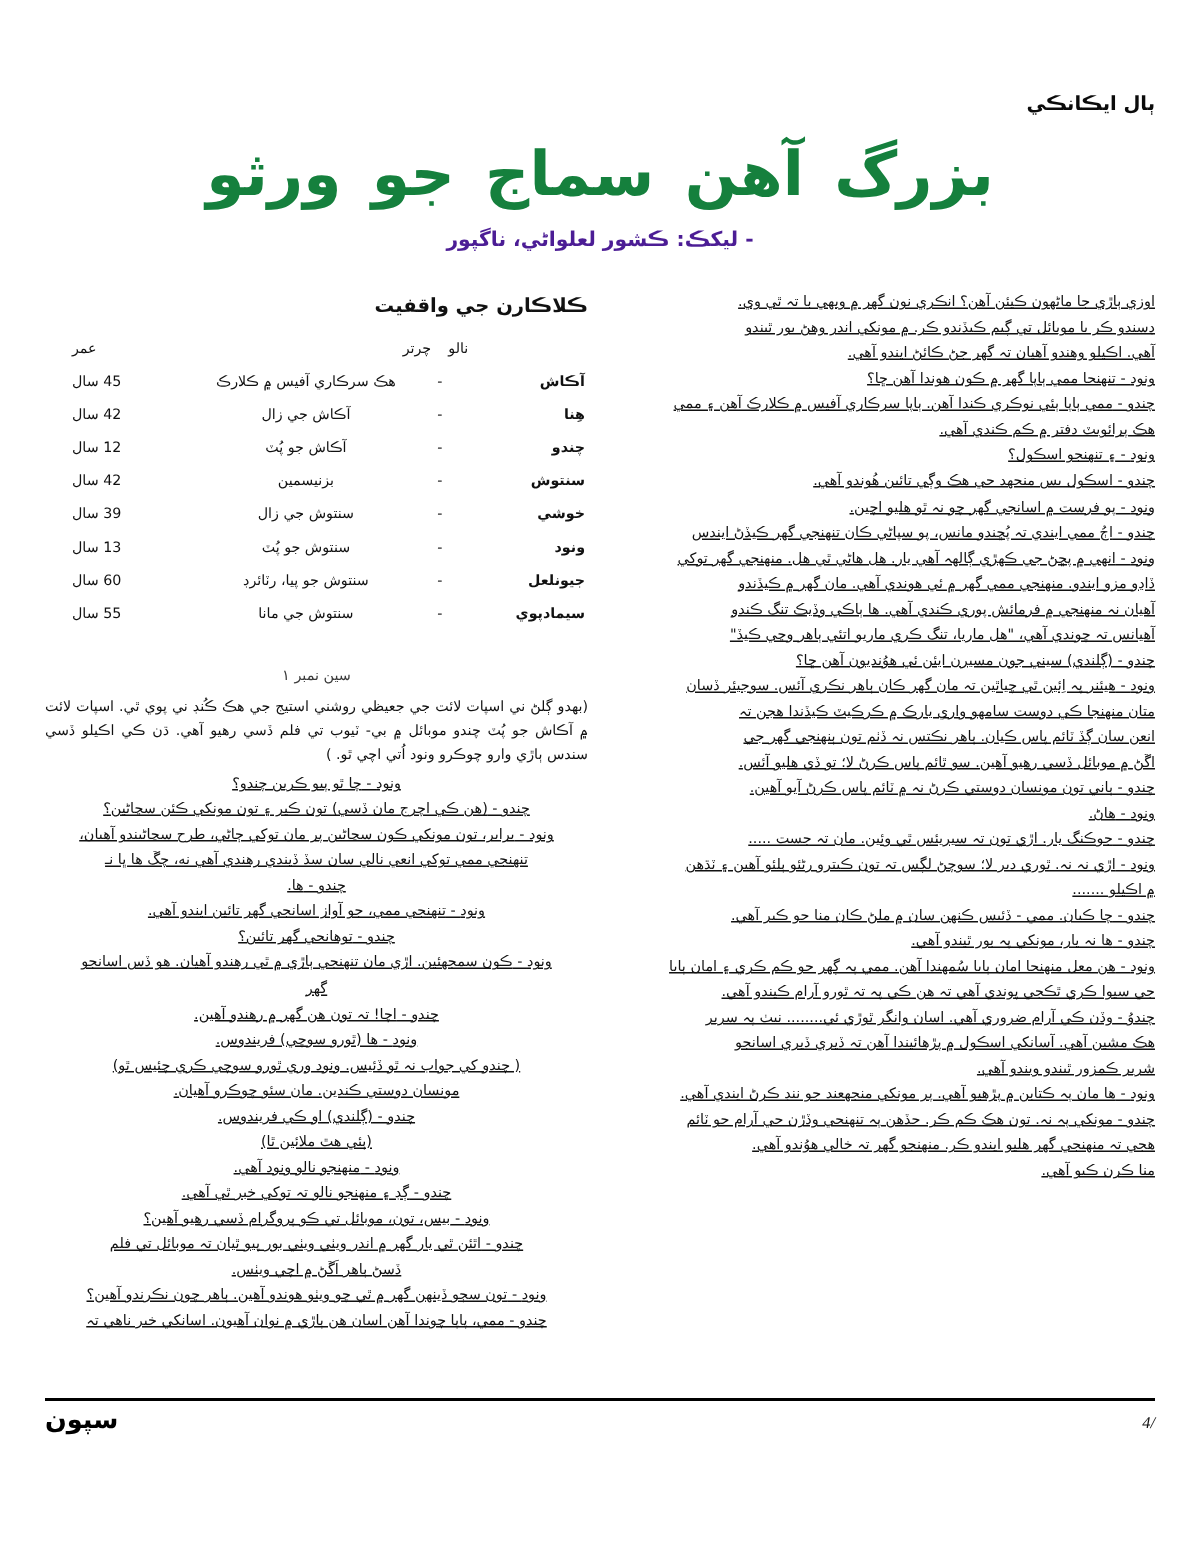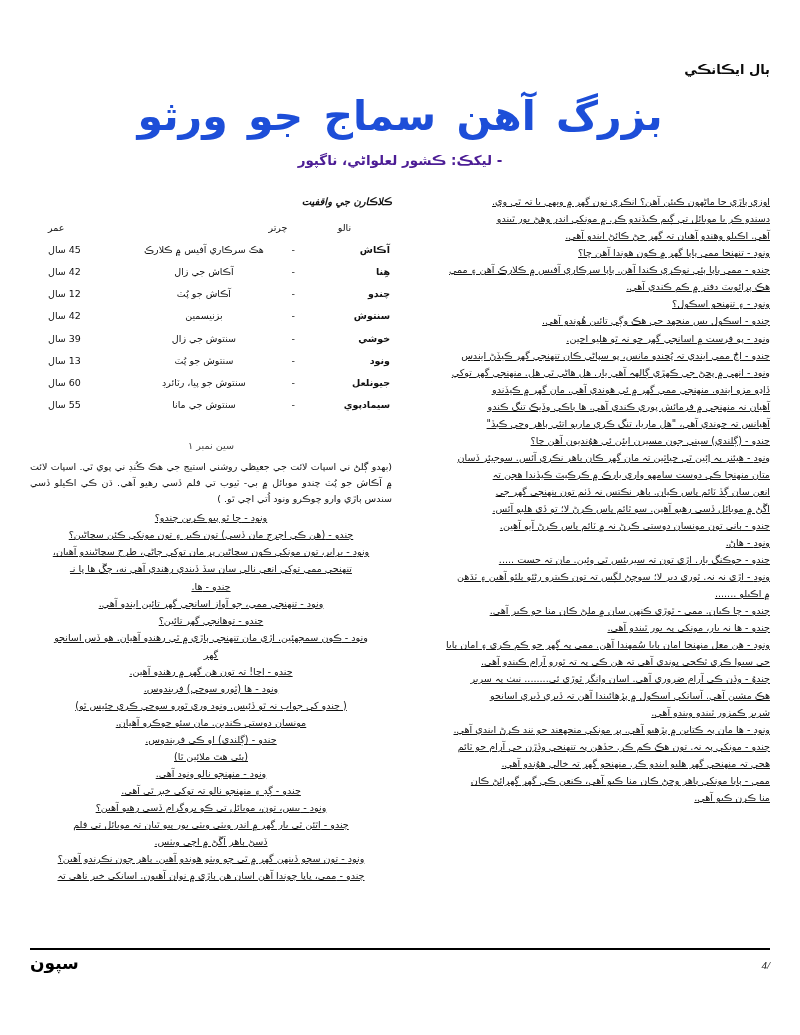--- a/index.html
+++ b/index.html
@@ -44,21 +44,21 @@
     display: flex;
     justify-content: flex-start;
     padding-right: 0;
     padding-left: 30px;
   }
   .title {
     font-size: 41px;
     font-weight: 700;
     line-height: 1.25;
     margin: 14px 0 0 0;
-    color: #1d4ed8;
+    color: #15803d;
     letter-spacing: 0.5px;
     word-spacing: 6px;
   }
   .byline {
     font-size: 13.5px;
     font-weight: 700;
     margin: 10px 0 0 0;
     color: #4c1d95;
   }
 
@@ -83,44 +83,43 @@
 
   .p {
     margin: 0 0 1.5px 0;
     white-space: normal;
     text-decoration: underline;
   }
   .p.center { text-align: center; }
 
   
   .cast-heading {
-    font-size: 10px;
+    font-size: 13px;
     font-weight: 700;
     text-align: right;
     margin: 0 0 6px 0;
-    font-style: italic;
   }
   table.cast {
     width: 100%;
     border-collapse: collapse;
     font-size: 9.5px;
     direction: rtl;
   }
   table.cast th,
   table.cast td {
     padding: 3.4px 2px;
     border: none;
     vertical-align: baseline;
     white-space: nowrap;
   }
   table.cast th {
     font-weight: 400;
     text-align: center;
   }
-  table.cast th.c-name { text-align: center; width: 27%; padding-right: 2px; }
+  table.cast th.c-name { text-align: left; width: 27%; padding-right: 2px; }
   table.cast th.c-role { text-align: right; width: 48%; }
   table.cast th.c-age  { text-align: left;  width: 25%; padding-left: 18px;}
   table.cast td.c-name { text-align: right; font-weight: 600; }
   table.cast td.c-dash { text-align: center; width: 10px; }
   table.cast td.c-role { text-align: center; }
   table.cast td.c-age  { text-align: left; padding-left: 18px; }
 
   .scene-head {
     font-size: 9.6px;
     text-align: center;
@@ -133,21 +132,21 @@
     line-height: 1.65;
     margin: 0 0 4px 0;
     text-align: justify;
   }
 
   
   .footer {
     position: absolute;
     left: 30px;
     right: 30px;
-    bottom: 62px;
+    bottom: 78px;
   }
   .footer-rule {
     border: 0;
     border-top: 2.4px solid #000;
     margin: 0 0 3px 0;
     width: 100%;
   }
   .footer-row {
     display: flex;
     flex-direction: row-reverse;
@@ -296,31 +295,30 @@
           <div class="p"><span>چندو</span><span> - </span><span>(ڳلندي) سيني جون مسيرن ايئن ئي هوُنديون آهن ڇا؟</span></div>
           <div class="p"><span>ونود</span><span> - </span><span>هيئنر پہ اِئين ٿي چياٿين تہ مان گهر ڪان ٻاهر نڪري آئس. سوجيئر ڏسان</span></div>
           <div class="p"><span>متان منهنجا ڪي دوست سامهو واري يارڪ ۾ ڪرڪيٽ ڪيڏندا هجن تہ</span></div>
           <div class="p"><span>انعن سان ڳڏ ٽائم پاس ڪيان. ٻاهر نڪتس نہ ڏٺم تون ٻنهنجي گهر جي</span></div>
           <div class="p"><span>اڱڻ ۾ موبائل ڏسي رهيو آهين. سو ٿائم پاس ڪرڻ لا؛ تو ڏي هليو آئس.</span></div>
           <div class="p"><span>چندو</span><span> - </span><span>ٻاني تون مونسان دوستي ڪرڻ نہ ۾ ٽائم پاس ڪرڻ آيو آهين.</span></div>
           <div class="p"><span>ونود</span><span> - </span><span>هاڻ.</span></div>
           <div class="p"><span>چندو</span><span> - </span><span>جوڪنگ يار. اڙي تون تہ سيريئس ٿي وئين. مان تہ جست .....</span></div>
           <div class="p"><span>ونود</span><span> - </span><span>اڙي نہ نہ. ٿوري دير لا؛ سوچڻ لڳس تہ تون ڪيترو رڻئو ٻلئو آهين ۽ ٽڌهن</span></div>
           <div class="p"><span>۾ اڪيلو .......</span></div>
-          <div class="p"><span>چندو</span><span> - </span><span>چا ڪيان. ممي - ٿوڙي  ڪنهن سان ۾ ملڻ ڪان منا جو ڪير آهي.</span></div>
+          <div class="p"><span>چندو</span><span> - </span><span>چا ڪيان. ممي - ڏئيس  ڪنهن سان ۾ ملڻ ڪان منا جو ڪير آهي.</span></div>
           <div class="p"><span>چندو</span><span> - </span><span>ها نہ يار، مونکي پہ بور ٿيندو آهي.</span></div>
           <div class="p"><span>ونود</span><span> - </span><span>هن معل منهنجا امان ٻابا سُمهندا آهن. ممي پہ ڳهر جو ڪم ڪري ۽ امان ٻابا</span></div>
           <div class="p"><span>جي سيوا ڪري ٿڪجي پوندي آهي تہ هن ڪي پہ تہ ٿورو آرام ڪيندو آهي.</span></div>
           <div class="p"><span>چندوُ</span><span> - </span><span>وڏن ڪي آرام ضروري آهي. اسان وانگر ٿوڙي ئي........ نيٺ پہ سرير</span></div>
           <div class="p"><span>هڪ مشين آهي. آسانکي اسڪول ۾ پڙهائيندا آهن تہ ڏيري ڏيري اسانجو</span></div>
           <div class="p"><span>شرير ڪمزور ٿيندو ويندو آهي.</span></div>
           <div class="p"><span>ونود</span><span> - </span><span>ها مان پہ ڪتابن ۾ پڙهيو آهي. پر مونکي منجهعند جو ننڊ ڪرڻ ايندي آهي.</span></div>
           <div class="p"><span>چندو</span><span> - </span><span>مونکي پہ نہ. تون هڪ ڪم ڪر. جڏهن پہ تنهنجي وڏڙن جي آرام جو ٽائم</span></div>
           <div class="p"><span>هجي تہ منهنجي گهر هليو ايندو ڪر. منهنجو گهر تہ خالي هوُندو آهي.</span></div>
-          <div class="p"><span>ممي</span><span> - </span><span>ٻاٻا مونکي ٻاهر وڃڻ ڪان منا ڪيو آهي، ڪنعن ڪي گهر ڳهرائڻ ڪان</span></div>
           <div class="p"><span>منا ڪرن ڪيو آهي.</span></div>
         </div>
     </div>
 
   </div>
 
   <div class="footer">
     <hr class="footer-rule">
     <div class="footer-row">
       <div class="footer-brand">سپون</div>

